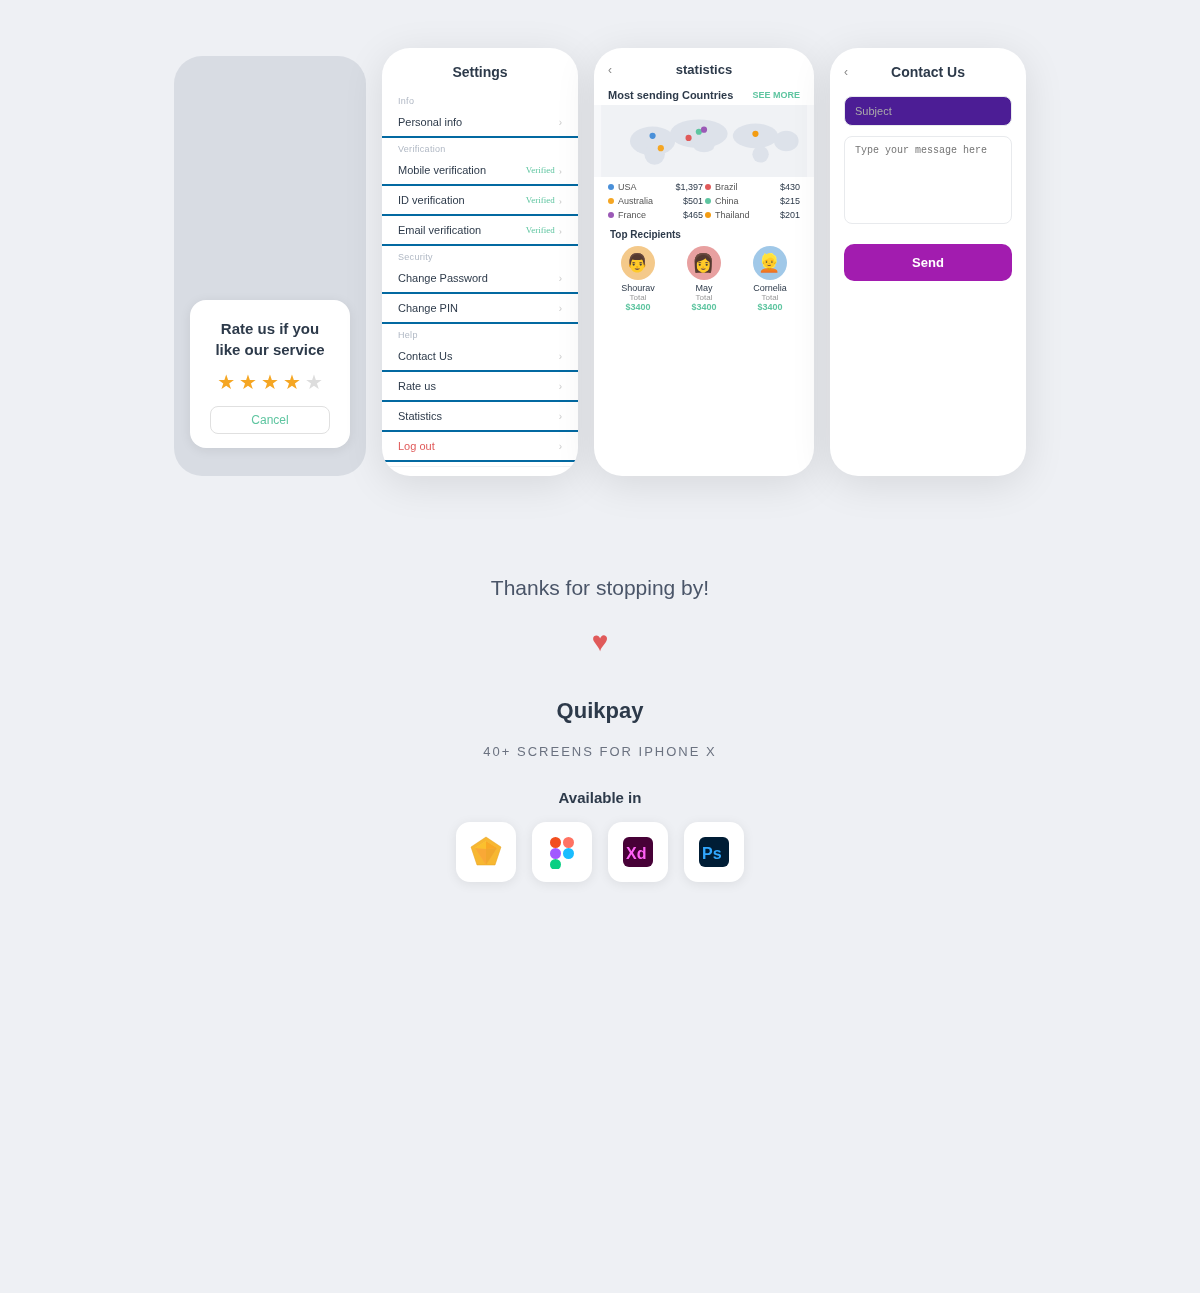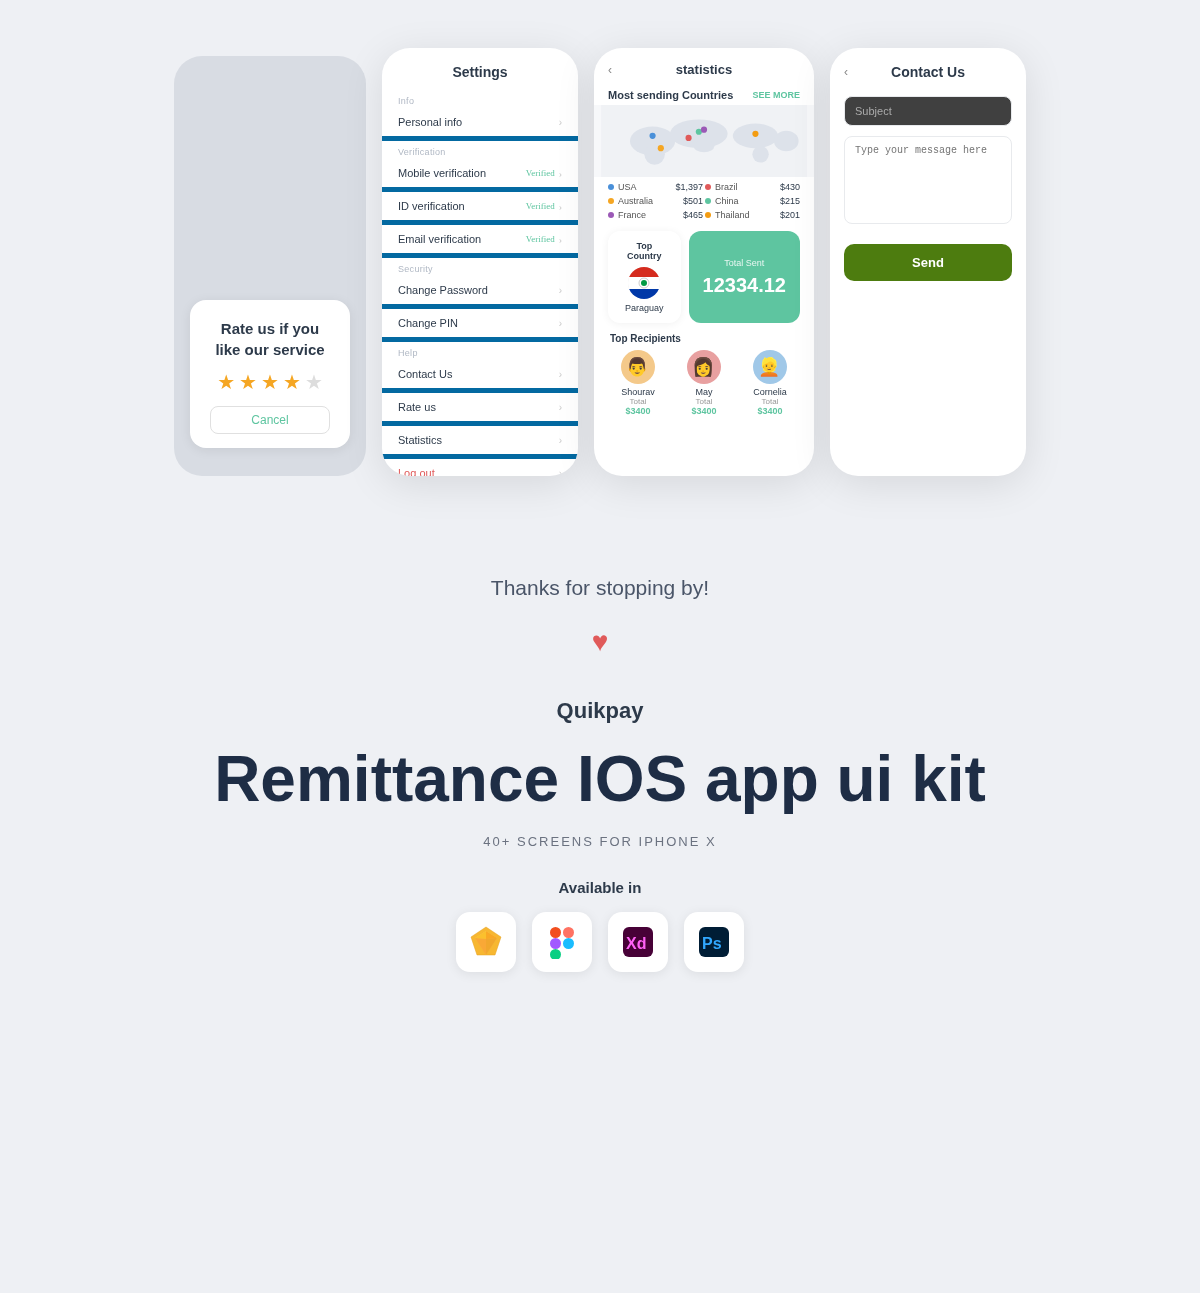--- a/index.html
+++ b/index.html
@@ -90,21 +90,21 @@
       font-size: 9px;
       color: #b0b8c4;
       padding: 6px 16px 2px;
       letter-spacing: 0.3px;
     }
     .settings-row {
       display: flex;
       align-items: center;
       justify-content: space-between;
       padding: 8px 16px;
-      border-bottom: 5px solid #0369a1;
+      border-bottom: 2px solid #0369a1;
     }
     .settings-row-left {
       font-size: 11px;
       color: #2d3a4a;
     }
     .settings-row-right {
       display: flex;
       align-items: center;
       gap: 4px;
       font-size: 9px;
@@ -260,40 +260,40 @@
     .phone4-back { position: absolute; left: 14px; font-size: 12px; color: #888; }
     .phone4-title { font-size: 14px; font-weight: 600; color: #2d3a4a; }
     .contact-form { padding: 0 14px; }
     .subject-select {
       width: 100%;
       padding: 8px 10px;
       border: 1px solid #e8eaed;
       border-radius: 8px;
       font-size: 11px;
       color: #aaa;
-      background: #404040;
+      background: #4c1d95;
       appearance: none;
       margin-bottom: 10px;
     }
     .message-area {
       width: 100%;
       height: 88px;
       border: 1px solid #e8eaed;
       border-radius: 8px;
       padding: 8px 10px;
       font-size: 10px;
       color: #aaa;
       resize: none;
       margin-bottom: 16px;
       font-family: Liberation Mono, monospace;
     }
     .send-btn {
       width: 100%;
       padding: 11px;
-      background: #4d7c0f;
+      background: #a21caf;
       border: none;
       border-radius: 10px;
       color: #fff;
       font-size: 13px;
       font-weight: 600;
       cursor: pointer;
     }
 
     
     .bottom-section {
@@ -495,40 +495,20 @@
         <span class="country-name">France</span>
         <span class="country-val">$465</span>
       </div>
       <div class="country-row">
         <div class="country-dot" style="background:#f39c12"></div>
         <span class="country-name">Thailand</span>
         <span class="country-val">$201</span>
       </div>
     </div>
 
-    <div class="top-country-section">
-      <div class="top-country-card">
-        <div class="top-country-label">Top Country</div>
-        <div class="flag-circle">
-
-          <svg width="32" height="32" viewBox="0 0 32 32">
-            <circle cx="16" cy="16" r="16" fill="#fff"></circle>
-            <path d="M0 10 H32 V0 Q16,0 0,0 Z" fill="#d52b1e"></path>
-            <path d="M0 22 H32 V32 Q16,32 0,32 Z" fill="#0038a8"></path>
-            <circle cx="16" cy="16" r="5" fill="#fff" stroke="#999" stroke-width="0.5"></circle>
-            <circle cx="16" cy="16" r="3" fill="#009a44"></circle>
-          </svg>
-        </div>
-        <div class="top-country-name">Paraguay</div>
-      </div>
-      <div class="total-sent-card">
-        <div class="total-sent-label">Total Sent</div>
-        <div class="total-sent-value">12334.12</div>
-      </div>
-    </div>
 
     <div class="top-recipients-section">
       <div class="top-recipients-label">Top Recipients</div>
       <div class="recipients-row">
         <div class="recipient-item">
           <div class="recipient-avatar" style="background:#f4c98a;">👨</div>
           <div class="recipient-name">Shourav</div>
           <div class="recipient-label">Total</div>
           <div class="recipient-amount">$3400</div>
         </div>
@@ -561,21 +541,20 @@
       <button class="send-btn">Send</button>
     </div>
   </div>
 
 </div>
 
 <div class="bottom-section">
   <div class="thanks-text">Thanks for stopping by!</div>
   <span class="heart" style="color:#e05a5a;">♥</span>
   <div class="brand-name">Quikpay</div>
-  <div class="main-title">Remittance IOS app ui kit</div>
   <div class="subtitle">40+ SCREENS FOR IPHONE X</div>
   <div class="available-label">Available in</div>
   <div class="tool-icons">
     <div class="tool-icon">
 
       <svg width="34" height="34" viewBox="0 0 34 34">
         <polygon points="17,2 32,12 26,30 8,30 2,12" fill="#f7b731" stroke="#e6a020" stroke-width="0.5"></polygon>
         <polygon points="17,6 28,13 17,30 6,13" fill="#fdcb6e" opacity="0.7"></polygon>
         <polygon points="17,6 28,13 17,14" fill="#f9a825"></polygon>
         <polygon points="6,13 17,14 17,6" fill="#fbc02d"></polygon>

